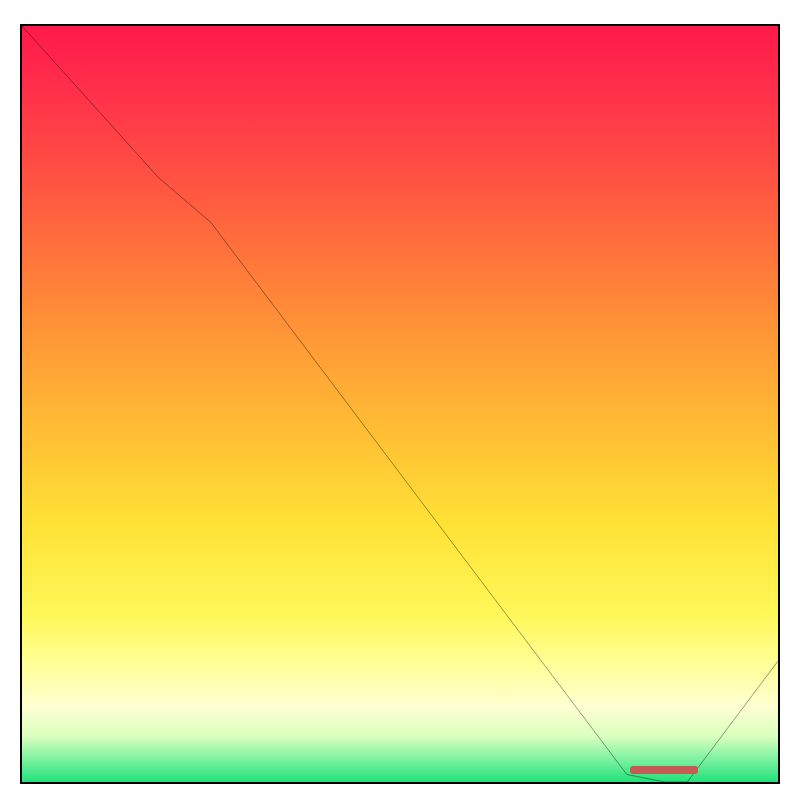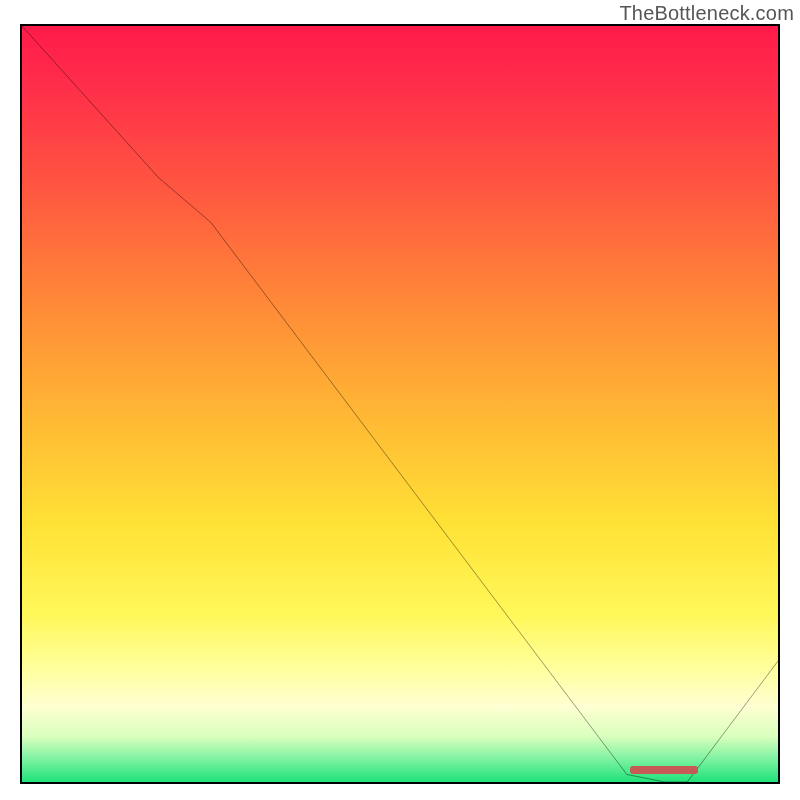--- a/index.html
+++ b/index.html
@@ -67,21 +67,20 @@
     height: 8px;
     background: #c65a55;
     border-radius: 3px;
     z-index: 2;
   }
 </style>
 </head>
 <body>
 
 <div class="wrap">
-  <div class="watermark">TheBottleneck.com</div>
 
   <div class="plot">
     <div class="bg"></div>
 
     <svg class="curve" viewBox="0 0 100 100" preserveAspectRatio="none">
       <path id="curve-path" d="M0.00 0.00 L18.00 20.00 L25.00 26.00 L80.00 99.00 L85.00 100.00 L88.00 100.00 L100.00 84.00" fill="none" stroke="#000" stroke-width="0.4" vector-effect="non-scaling-stroke"></path>
     </svg>
 
     <div id="marker" class="marker" style="left: 608px; width: 68.4px; top: 740.4px; background: rgb(198, 90, 85);"></div>
   </div>

